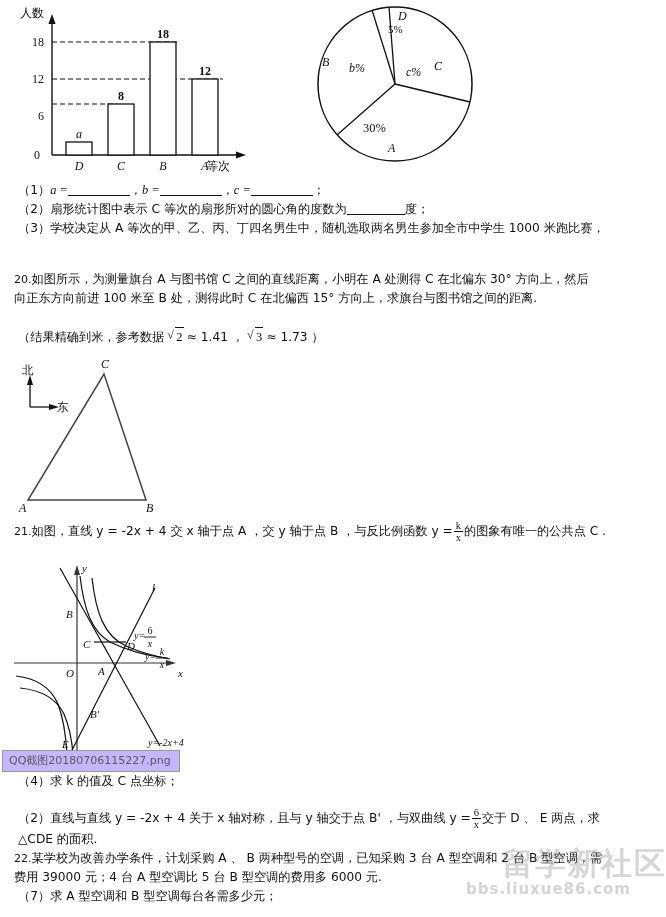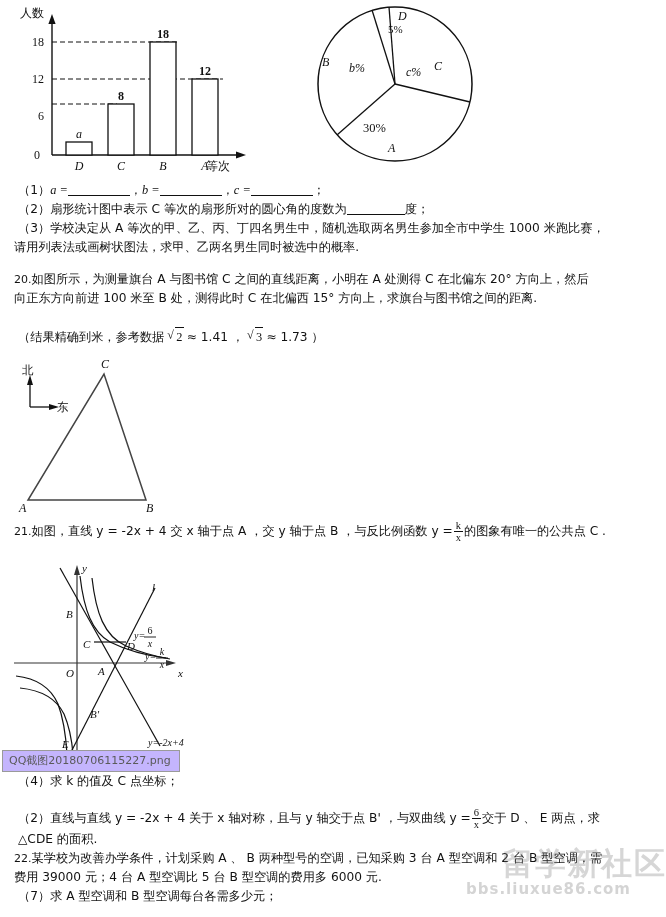--- a/index.html
+++ b/index.html
@@ -135,26 +135,25 @@
   <div id="q19-parts" class="txt">
     <div class="line">
       <span class="cn">（1）</span><span class="ital">a =</span><span class="blank"></span><span class="cn">，</span><span class="ital">b =</span><span class="blank"></span><span class="cn">，</span><span class="ital">c =</span><span class="blank"></span><span class="cn">；</span>
     </div>
     <div class="line">
       <span class="cn">（2）</span><span class="cn">扇形统计图中表示 C 等次的扇形所对的圆心角的度数为</span><span class="blank sm"></span><span class="cn">度；</span>
     </div>
     <div class="line">
       <span class="cn">（3）</span><span class="cn">学校决定从 A 等次的甲、乙、丙、丁四名男生中，随机选取两名男生参加全市中学生 1000 米跑比赛，</span>
     </div>
-    <div class="cn" style="margin-left:-4px">请用列表法或画树状图法，求甲、乙两名男生同时被选中的概率.</div>
   </div>
 
   <div id="q20" class="txt">
     <div>
-      <span class="cn idx">20.</span><span class="cn">如图所示，为测量旗台 A 与图书馆 C 之间的直线距离，小明在 A 处测得 C 在北偏东 20° 方向上，然后</span>
+      <span class="cn idx">20.</span><span class="cn">如图所示，为测量旗台 A 与图书馆 C 之间的直线距离，小明在 A 处测得 C 在北偏东 30° 方向上，然后</span>
     </div>
     <div class="cn">向正东方向前进 100 米至 B 处，测得此时 C 在北偏西 15° 方向上，求旗台与图书馆之间的距离.</div>
   </div>
 
   <div id="q20-note" class="txt">
     <span class="cn">（结果精确到米，参考数据</span>
     <span class="sqrt"><span class="rad">2</span></span>
     <span class="cn">≈ 1.41 ，</span>
     <span class="sqrt"><span class="rad">3</span></span>
     <span class="cn">≈ 1.73 ）</span>

